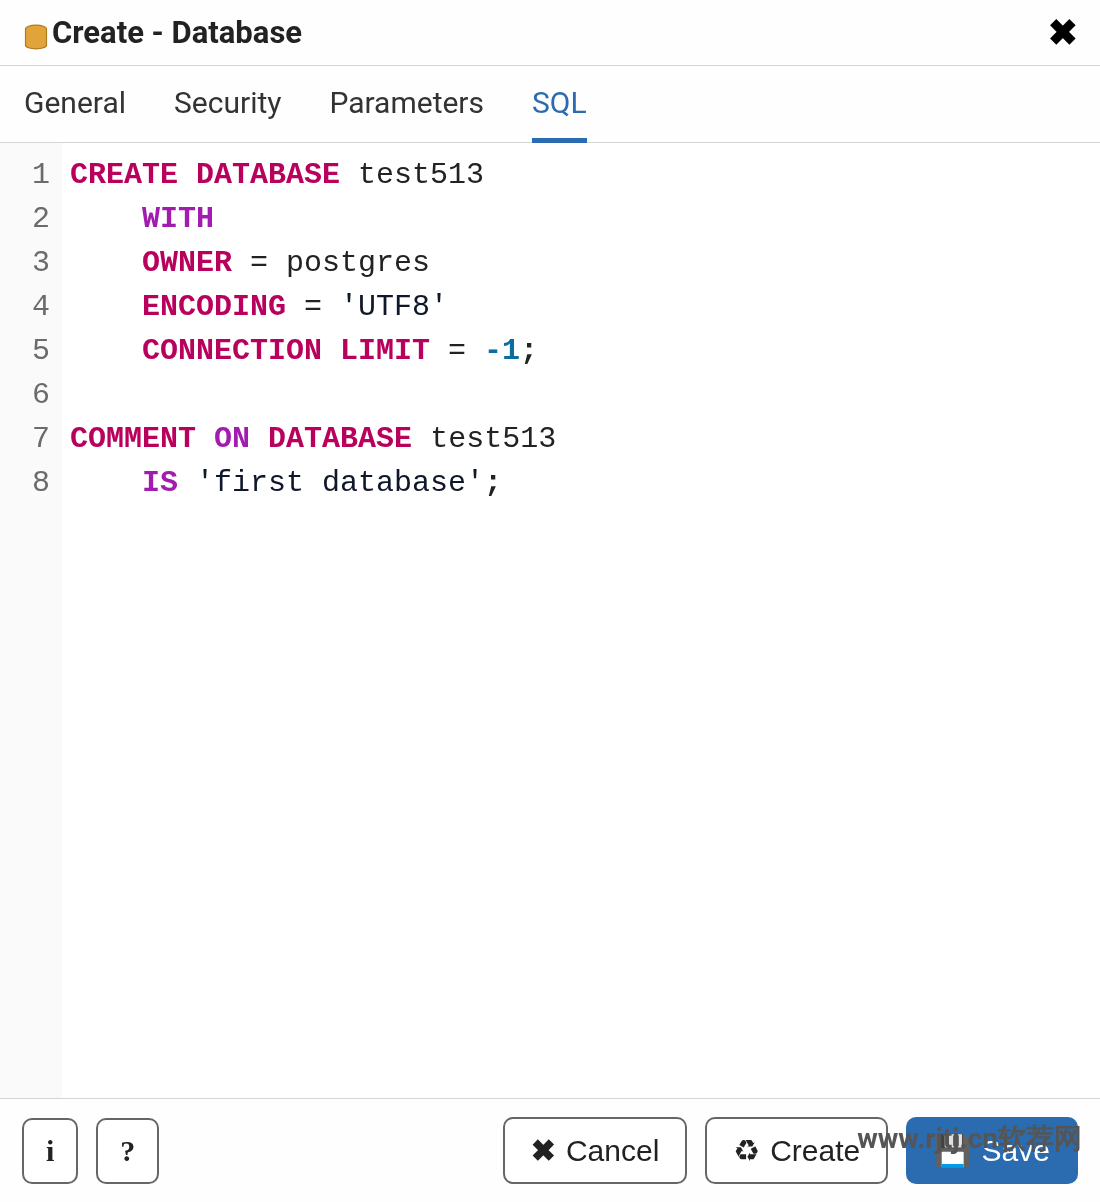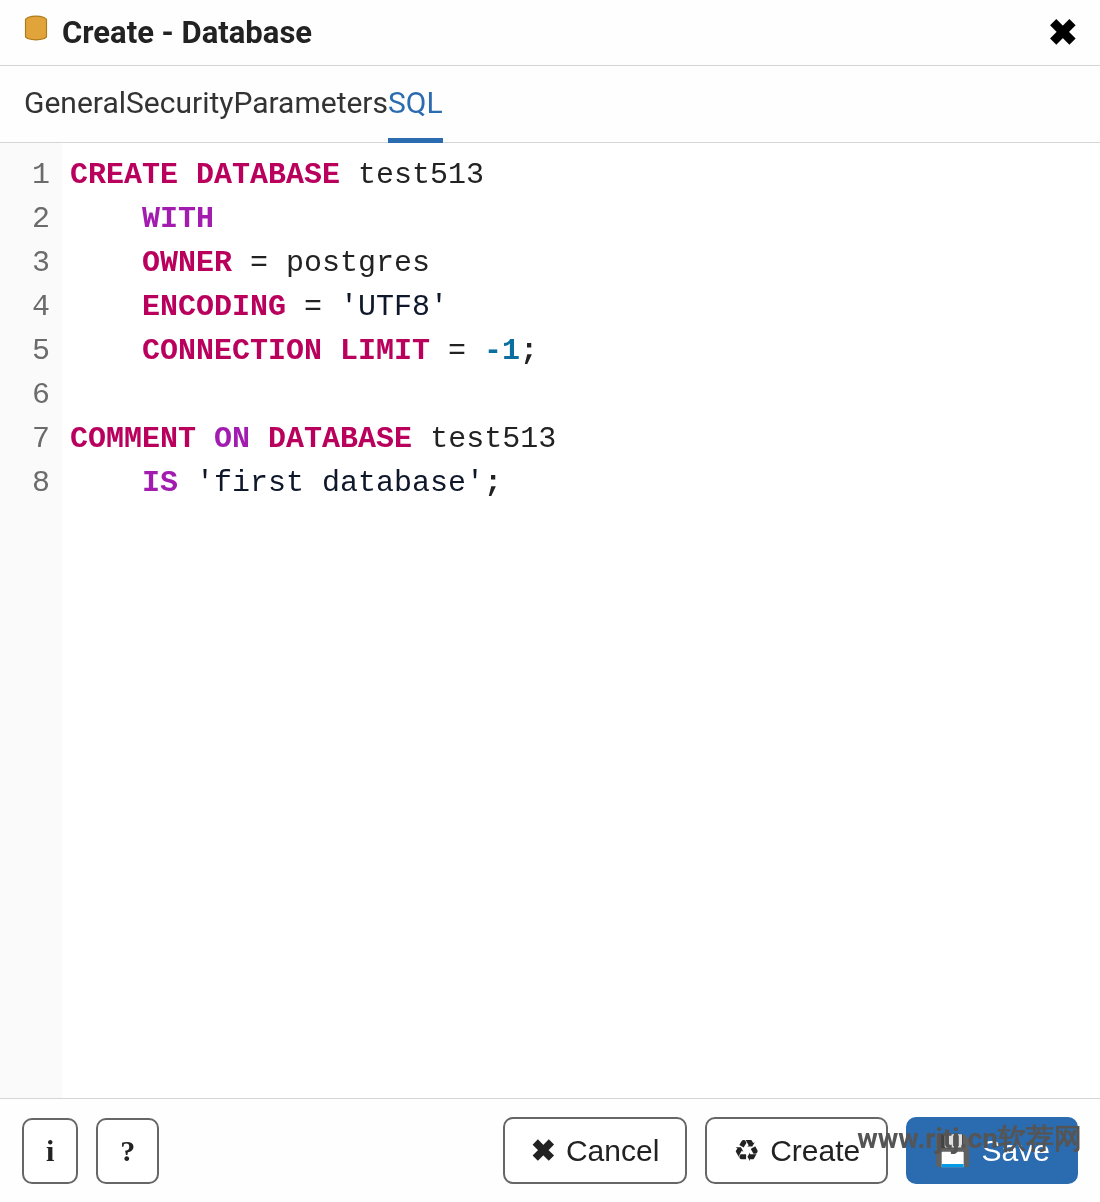--- a/index.html
+++ b/index.html
@@ -11,27 +11,27 @@
     overflow: hidden;
     position: relative;
   }
   .dialog { width: 100%; height: 100%; display: flex; flex-direction: column; }
   .titlebar {
     display: flex; align-items: center; justify-content: space-between;
     padding: 14px 22px 14px 22px;
     border-bottom: 1px solid #d5d5d5;
     background: #fefefe;
   }
-  .titlebar-left { display: flex; align-items: flex-start; gap: 12px; }
+  .titlebar-left { display: flex; align-items: flex-end; gap: 2px; }
   .db-icon { width: 28px; height: 28px; display: inline-block; }
   .title-text { font-size: 31px; font-weight: 700; color: #222; }
   .close-icon { font-size: 36px; font-weight: 900; color: #000; cursor: pointer; line-height: 1; }
 
   .tabs {
-    display: flex; padding: 18px 24px 0 24px;
+    display: flex; gap: 48px; padding: 18px 24px 0 24px;
     border-bottom: 1px solid #d5d5d5;
     background: #fefefe;
   }
   .tab {
     font-size: 30px; color: #333; padding-bottom: 18px; cursor: pointer;
     border-bottom: 5px solid transparent; position: relative; top: 1px;
     font-weight: 400;
   }
   .tab.active { color: #2b6cb0; border-bottom-color: #2b6cb0; }
 

